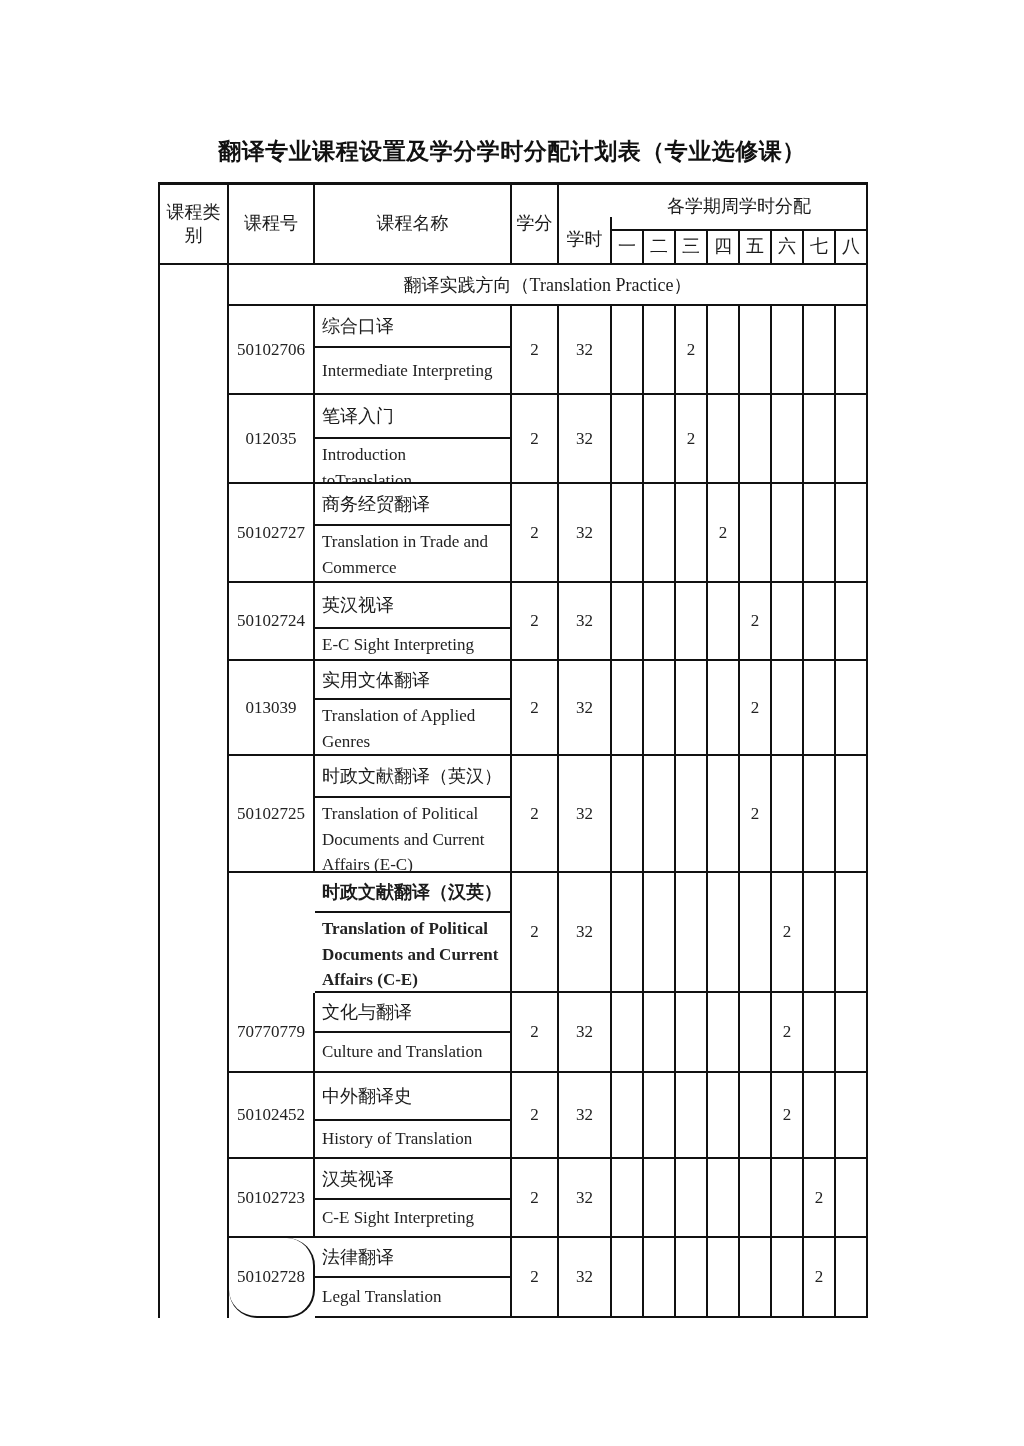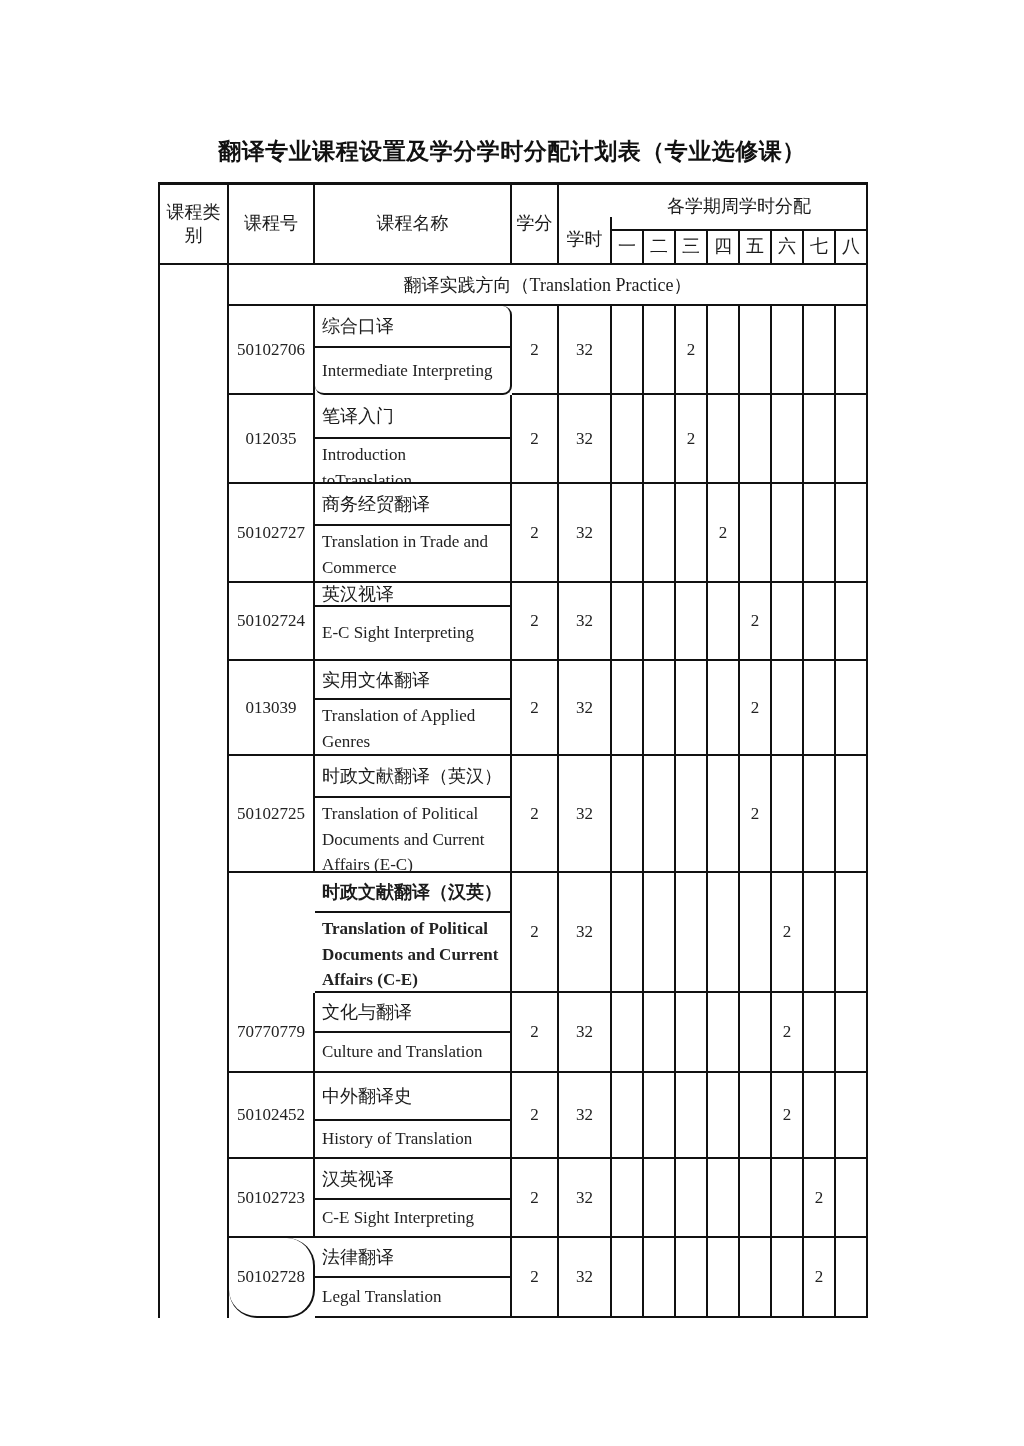--- a/index.html
+++ b/index.html
@@ -107,21 +107,21 @@
     <div class="cell hdr h-sem" style="grid-column:10">五</div>
     <div class="cell hdr h-sem" style="grid-column:11">六</div>
     <div class="cell hdr h-sem" style="grid-column:12">七</div>
     <div class="cell hdr h-sem" style="grid-column:13">八</div>
 
     <div class="cell cat-body"></div>
 
     <div class="cell section-cell">翻译实践方向（Translation Practice）</div>
 
   <div class="cell code-cell" style="grid-area: 4 / 2;">50102706</div>
-  <div class="cell name-cell" style="grid-area: 4 / 3; border-radius: 9px;">
+  <div class="cell name-cell" style="grid-area: 4 / 3;">
     <div class="name-zh" style="height: 42px;">综合口译</div>
     <div class="name-en">Intermediate Interpreting</div>
   </div>
   <div class="cell num-cell" style="grid-area: 4 / 4;">2</div>
   <div class="cell num-cell" style="grid-area: 4 / 5;">32</div>
   <div class="cell sem-cell" style="grid-area: 4 / 6;"></div>
   <div class="cell sem-cell" style="grid-area: 4 / 7;"></div>
   <div class="cell sem-cell" style="grid-area: 4 / 8;">2</div>
   <div class="cell sem-cell" style="grid-area: 4 / 9;"></div>
   <div class="cell sem-cell" style="grid-area: 4 / 10;"></div>
@@ -157,21 +157,21 @@
   <div class="cell sem-cell" style="grid-area: 6 / 7;"></div>
   <div class="cell sem-cell" style="grid-area: 6 / 8;"></div>
   <div class="cell sem-cell" style="grid-area: 6 / 9;">2</div>
   <div class="cell sem-cell" style="grid-area: 6 / 10;"></div>
   <div class="cell sem-cell" style="grid-area: 6 / 11;"></div>
   <div class="cell sem-cell" style="grid-area: 6 / 12;"></div>
   <div class="cell sem-cell" style="grid-area: 6 / 13;"></div>
 
   <div class="cell code-cell" style="grid-area: 7 / 2;">50102724</div>
   <div class="cell name-cell" style="grid-area: 7 / 3;">
-    <div class="name-zh" style="height: 24px;">英汉视译</div>
+    <div class="name-zh" style="height: 46px;">英汉视译</div>
     <div class="name-en">E-C Sight Interpreting</div>
   </div>
   <div class="cell num-cell" style="grid-area: 7 / 4;">2</div>
   <div class="cell num-cell" style="grid-area: 7 / 5;">32</div>
   <div class="cell sem-cell" style="grid-area: 7 / 6;"></div>
   <div class="cell sem-cell" style="grid-area: 7 / 7;"></div>
   <div class="cell sem-cell" style="grid-area: 7 / 8;"></div>
   <div class="cell sem-cell" style="grid-area: 7 / 9;"></div>
   <div class="cell sem-cell" style="grid-area: 7 / 10;">2</div>
   <div class="cell sem-cell" style="grid-area: 7 / 11;"></div>

